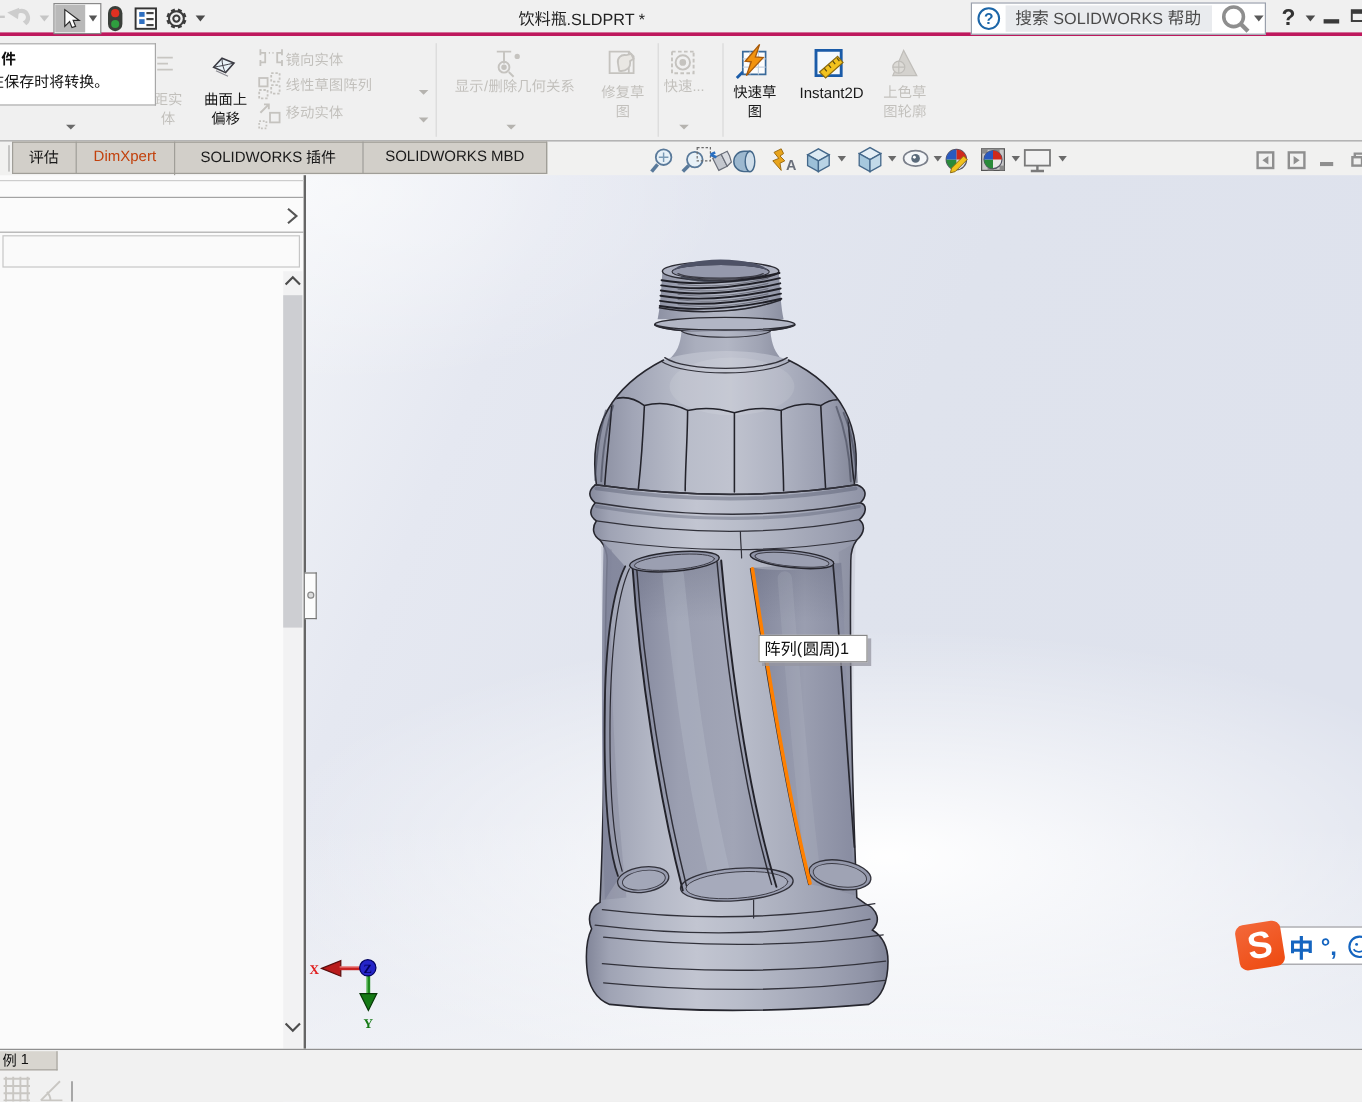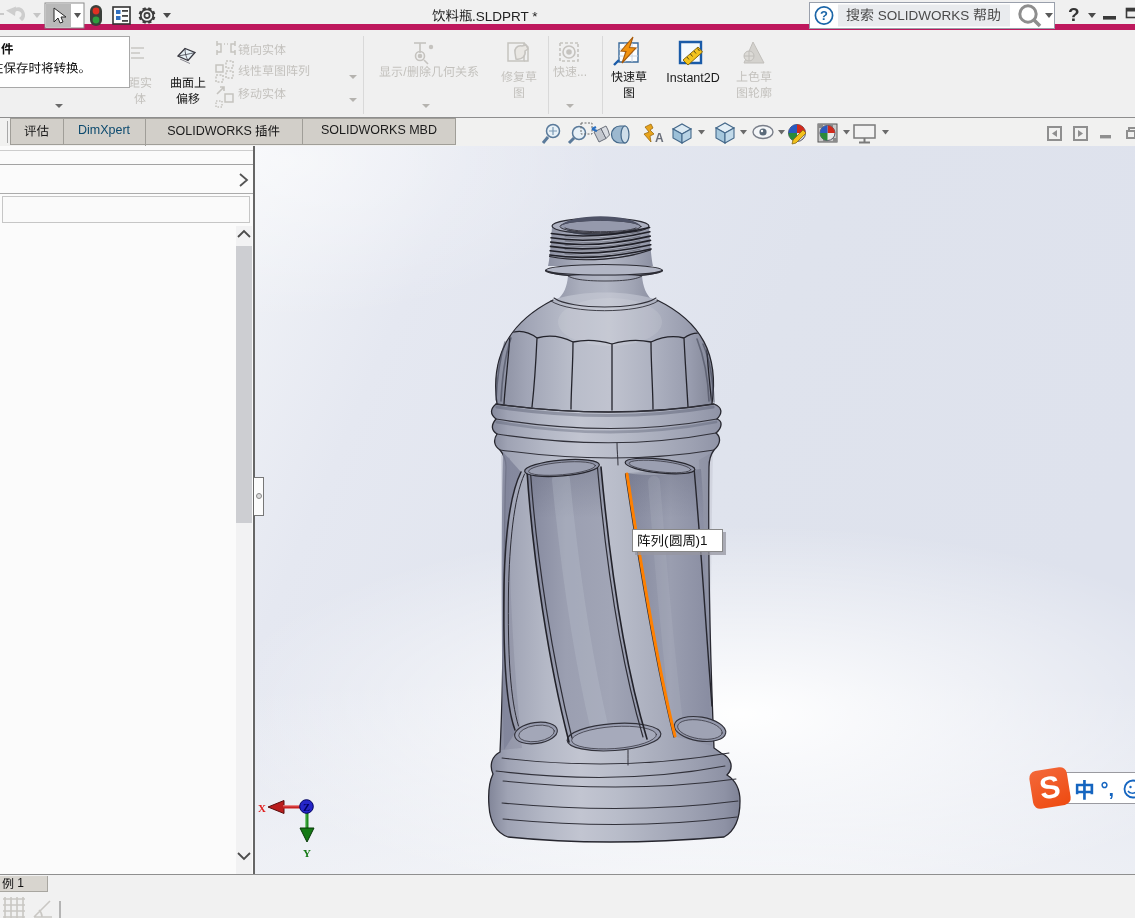--- a/index.html
+++ b/index.html
@@ -8,21 +8,21 @@
 .abs{position:absolute}
 .ct{display:inline-block;vertical-align:-3px}
 .hline{position:absolute;height:1px;background:#b9b9b9}
 .vline{position:absolute;width:1px;background:#d9d9d9}
 .lbl{font-size:12px;line-height:15px;text-align:center;color:#444}
 .lblg{font-size:12px;line-height:15px;text-align:center;color:#c2c0bc}
 .dd{width:0;height:0;border-left:4px solid transparent;border-right:4px solid transparent;border-top:4px solid #6a6a6a;position:absolute}
 .ddg{border-top-color:#b5b3af}
 </style></head><body>
 <div id="app">
-<div class="abs" style="left:0;top:0;width:1135px;height:30px;background:#f0f0f0;border-bottom:6px solid #be185d">
+<div class="abs" style="left:0;top:0;width:1135px;height:30px;background:#f0f0f0;border-bottom:3px solid #be185d">
       <svg class="abs" style="left:0;top:0" width="260" height="30" viewBox="0 0 260 30">
 <path d="M0,14 h4" stroke="#c9c9c9" stroke-width="2" fill="none"></path>
 <path d="M12,10 C17,5 24,7 25,14 C25.5,17 24,20 22,21 L19,18 C21,17 22,15 21.5,13.5 C20.5,10.5 16.5,10 14,12.5 Z" fill="#cdcdcd"></path>
 <polygon points="6,10.5 16,6.5 15,16" fill="#cdcdcd"></polygon>
 <path d="M33,13 l8,0 -4,5 z" fill="#c5c5c5"></path>
 <rect x="45" y="3" width="39" height="25" fill="#fff" stroke="#8a8a8a"></rect>
 <rect x="46" y="4" width="25" height="23" fill="#b9b9b9"></rect>
 <path d="M54,8 l0,14 4,-4 2,5 3,-1 -2,-5 5,0 z" fill="#fdfdfd" stroke="#2a2a2a" stroke-width="1"></path>
 <path d="M74,13 l7,0 -3.5,5 z" fill="#555"></path>
 <rect x="90" y="5" width="12" height="21" rx="6" fill="#3a3f3a"></rect>
@@ -241,21 +241,21 @@
       </div>
       <div class="dd abs" style="left:55px;top:73px"></div>
     </div>
     <div class="abs" style="left:0;top:118px;width:1135px;height:28px;background:#f1f1f0">
       <div class="vline" style="left:7px;top:3px;height:22px;background:#a8a8a8"></div>
       <div class="abs" style="left:10px;top:0;width:446px;height:27px;background:#d2cfc9;border:1px solid #a09e98"></div>
       <div class="abs" style="left:10px;top:0;width:53.5px;height:27px;border-right:1px solid #a09e98;text-align:center;font-size:12.5px;color:#1a1a1a;padding-top:5px"><svg class="ct " width="25" height="16" viewBox="0 0 25 16" fill="currentColor">
           <path transform="translate(0.0,12.5) scale(0.012500,-0.012500)" d="M826 664C813 588 783 477 759 410L819 393C845 457 875 561 900 646ZM392 646C419 567 443 465 449 397L517 416C510 482 486 584 456 663ZM97 762C150 714 216 648 247 605L297 658C266 699 198 763 145 807ZM358 789V718H603V349H330V277H603V-79H679V277H961V349H679V718H916V789ZM43 526V454H182V84C182 41 154 15 135 4C148 -11 165 -42 172 -60C186 -40 212 -20 378 108C369 122 356 151 350 171L252 97V527L182 526Z"></path>
           <path transform="translate(12.5,12.5) scale(0.012500,-0.012500)" d="M266 836C210 684 117 534 18 437C32 420 53 381 61 363C95 398 128 439 160 483V-78H232V595C273 665 309 740 338 815ZM324 621V548H598V343H382V-80H456V-37H823V-76H899V343H675V548H960V621H675V840H598V621ZM456 35V272H823V35Z"></path>
         </svg></div>
-      <div class="abs" style="left:63.5px;top:0;width:82px;height:42px;border-right:1px solid #a09e98;text-align:center;font-size:12.5px;color:#0c4a6e;padding-top:5px"><span style="vertical-align:1px">DimXpert</span></div>
+      <div class="abs" style="left:63.5px;top:0;width:82px;height:42px;border-right:1px solid #a09e98;text-align:center;font-size:12.5px;color:#c2410c;padding-top:5px"><span style="vertical-align:1px">DimXpert</span></div>
       <div class="abs" style="left:145.5px;top:0;width:157.5px;height:27px;border-right:1px solid #a09e98;text-align:center;font-size:12.5px;color:#1a1a1a;padding-top:5px"><span style="vertical-align:1px">SOLIDWORKS </span><svg class="ct " width="25" height="16" viewBox="0 0 25 16" fill="currentColor">
           <path transform="translate(0.0,12.5) scale(0.012500,-0.012500)" d="M732 243V179H847V38H693V536H950V604H693V731C770 742 843 755 899 773L860 833C753 799 558 778 401 769C409 753 418 726 421 709C485 711 555 716 624 723V604H367V536H624V38H461V178H581V242H461V365C503 376 547 390 584 405L547 467C508 446 446 424 395 409V-79H461V-30H847V-81H916V433H731V368H847V243ZM160 840V638H54V568H160V341L37 308L55 235L160 267V8C160 -4 157 -7 146 -7C136 -7 106 -8 72 -7C82 -27 91 -58 94 -76C146 -76 180 -74 203 -62C225 -51 233 -30 233 8V289L342 323L334 391L233 362V568H329V638H233V840Z"></path>
           <path transform="translate(12.5,12.5) scale(0.012500,-0.012500)" d="M317 341V268H604V-80H679V268H953V341H679V562H909V635H679V828H604V635H470C483 680 494 728 504 775L432 790C409 659 367 530 309 447C327 438 359 420 373 409C400 451 425 504 446 562H604V341ZM268 836C214 685 126 535 32 437C45 420 67 381 75 363C107 397 137 437 167 480V-78H239V597C277 667 311 741 339 815Z"></path>
         </svg></div>
       <div class="abs" style="left:303px;top:0;width:153px;height:27px;border-right:1px solid #a09e98;text-align:center;font-size:12.5px;color:#1a1a1a;padding-top:5px"><span style="vertical-align:1px">SOLIDWORKS MBD</span></div>
     </div>
     <svg class="abs" style="left:535px;top:120px" width="360" height="27" viewBox="0 0 360 27">
 <defs>
 <linearGradient id="cub" x1="0" y1="0" x2="1" y2="1">
 <stop offset="0" stop-color="#cfe3ef"></stop>

